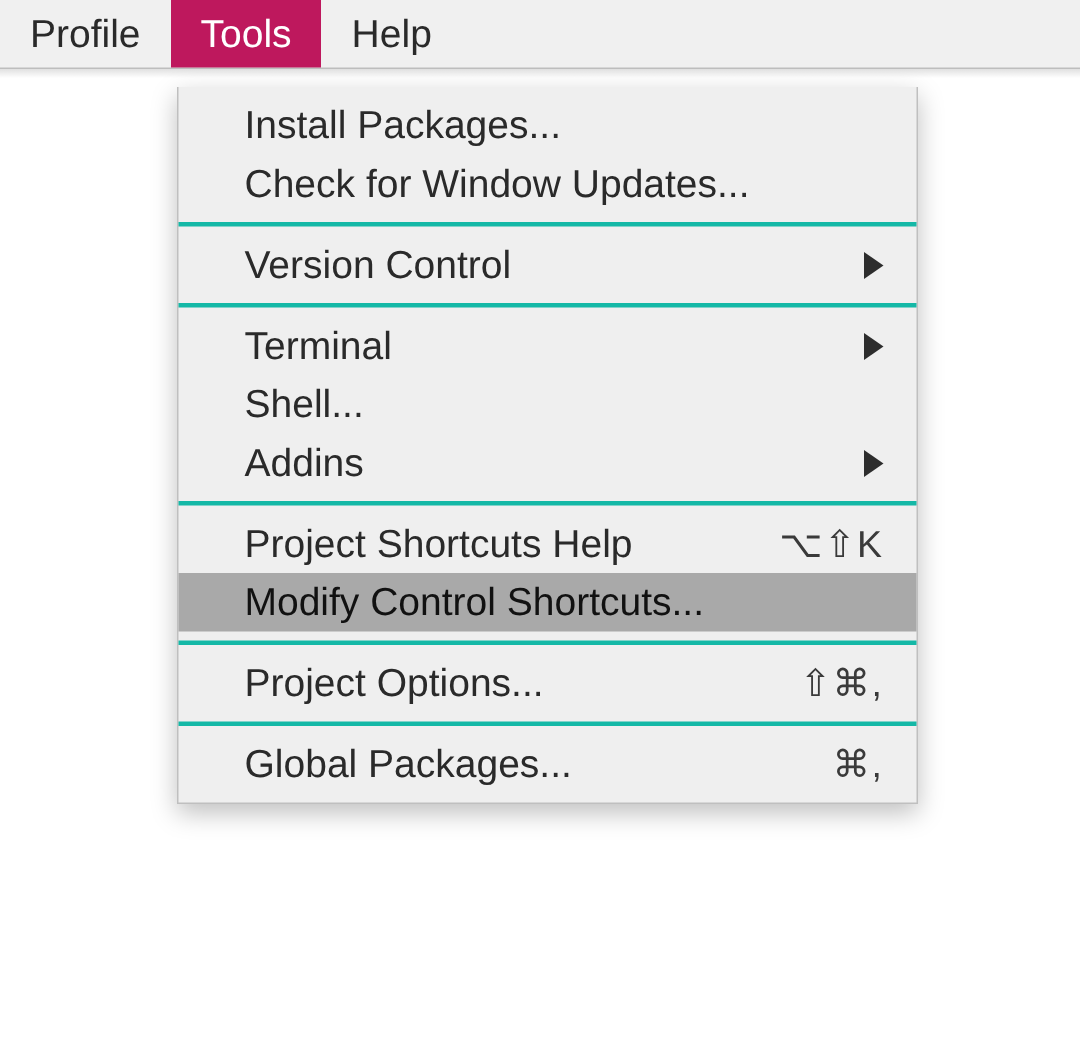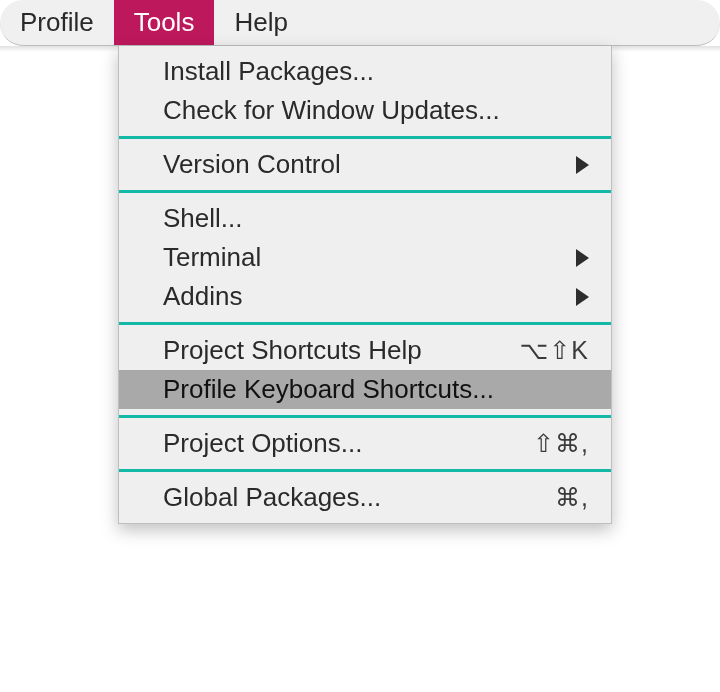--- a/index.html
+++ b/index.html
@@ -10,21 +10,20 @@
       width: 720px;
       height: 692px;
       overflow: hidden;
     }
     .menubar {
       display: flex;
       background: #f0f0f0;
       border-bottom: 1px solid #bdbdbd;
       height: 46px;
       align-items: stretch;
-      border-radius: 23px;
     }
     .menubar-item {
       padding: 0 20px;
       display: flex;
       align-items: center;
       color: #2a2a2a;
       font-weight: 400;
       cursor: default;
     }
     .menubar-item.active {
@@ -36,21 +35,21 @@
       background: #fff;
       height: calc(692px - 46px);
     }
     .shadow-strip {
       height: 6px;
       background: linear-gradient(to bottom, rgba(0,0,0,0.12), rgba(0,0,0,0));
     }
     .dropdown {
       position: absolute;
       left: 118px;
-      top: 0;
+      top: 12px;
       width: 494px;
       background: #efefef;
       border: 1px solid #bfbfbf;
       border-top: none;
       box-shadow: 0 6px 16px rgba(0,0,0,0.25);
     }
     .menu-group {
       border-top: 3px solid #14b8a6;
       padding: 6px 0;
     }
@@ -114,39 +113,39 @@
 
     <div class="menu-group">
       <div class="menu-item">
         <span class="label">Version Control</span>
         <span class="submenu-arrow"></span>
       </div>
     </div>
 
     <div class="menu-group">
       <div class="menu-item">
-        <span class="label">Shell...</span>
+        <span class="label">Terminal</span>
+        <span class="submenu-arrow"></span>
       </div>
       <div class="menu-item">
-        <span class="label">Terminal</span>
-        <span class="submenu-arrow"></span>
+        <span class="label">Shell...</span>
       </div>
       <div class="menu-item">
         <span class="label">Addins</span>
         <span class="submenu-arrow"></span>
       </div>
     </div>
 
     <div class="menu-group">
       <div class="menu-item">
         <span class="label">Project Shortcuts Help</span>
         <span class="shortcut">⌥⇧K</span>
       </div>
       <div class="menu-item highlight">
-        <span class="label">Profile Keyboard Shortcuts...</span>
+        <span class="label">Modify Control Shortcuts...</span>
       </div>
     </div>
 
     <div class="menu-group">
       <div class="menu-item">
         <span class="label">Project Options...</span>
         <span class="shortcut">⇧⌘,</span>
       </div>
     </div>
 

